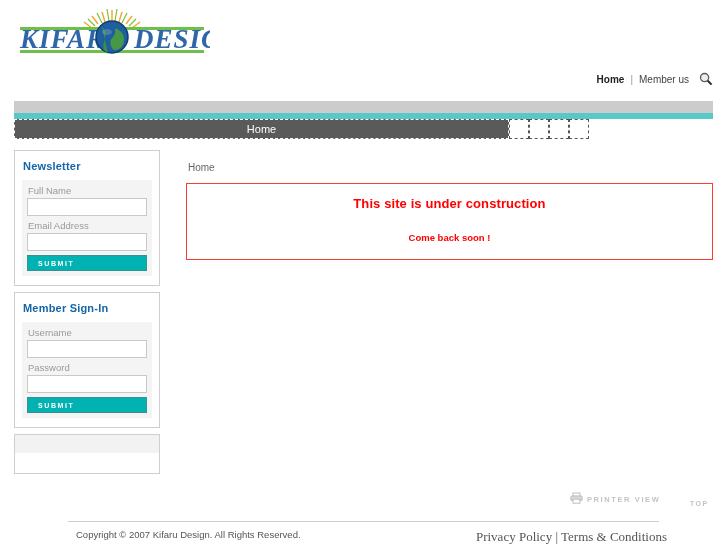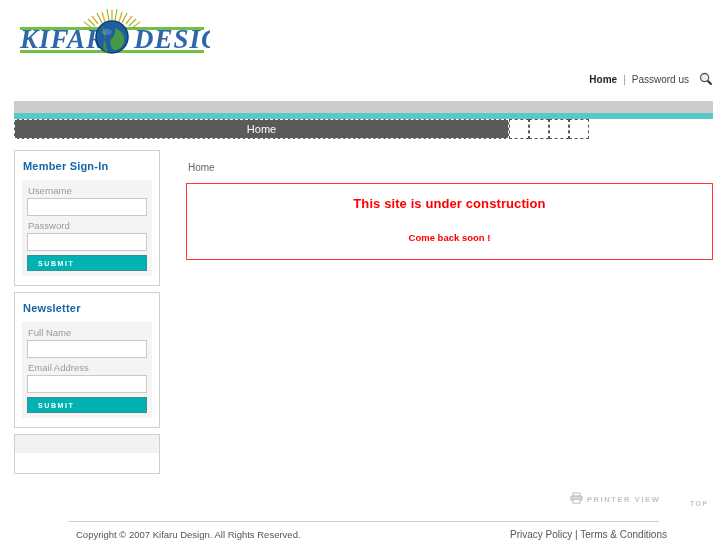--- a/index.html
+++ b/index.html
@@ -129,22 +129,23 @@
     position:absolute; left:68px; top:521px; width:591px; height:1px;
     background:#cfcfcf;
   }
   .footer {
     position:absolute; left:8px; top:529px; width:727px; height:16px;
   }
   .footer-left {
     position:absolute; left:68px; top:0; font-size:9.5px; color:#555;
   }
   .footer-right {
-    position:absolute; right:68px; top:0; font-size:10px; color:#555;
+    position:absolute; right:68px; top:0; font-size:13px; color:#555;
     white-space:nowrap;
+    font-family:Liberation Serif, serif;
   }
   .footer-right a { color:#555; text-decoration:none; }
 </style>
 </head>
 <body>
 
 <div id="page">
 
   <div class="logo-wrap">
     <svg class="logo-svg" width="196" height="56" viewBox="0 0 196 56">
@@ -177,60 +178,60 @@
       <circle cx="98" cy="33" r="16" fill="none" stroke="#0d3f72" stroke-width="1.5"></circle>
       <path d="M88 22 q6 8 2 16 q-3 7 4 12" fill="#3f8f3f" opacity="0.95"></path>
       <path d="M101 24 q8 3 9 10 q1 7 -5 11 q-6 3 -8 -3 q-2 -6 2 -9 q3 -3 2 -9z" fill="#4a9a45" opacity="0.95"></path>
       <ellipse cx="93" cy="28" rx="5" ry="3" fill="#ffffff" opacity="0.18"></ellipse>
     </svg>
   </div>
 
   <div class="topnav">
     <a class="bold" href="#">Home</a>
     <span class="sep">|</span>
-    <a href="#">Password us</a>
+    <a href="#">Member us</a>
     <span class="search-icon">
       <svg width="14" height="14" viewBox="0 0 14 14">
         <circle cx="5.6" cy="5.6" r="4.1" fill="#e9eef2" stroke="#5a5a5a" stroke-width="1.3"></circle>
         <line x1="8.7" y1="8.7" x2="12.6" y2="12.6" stroke="#2b2b2b" stroke-width="2"></line>
       </svg>
     </span>
   </div>
 
   <div class="gray-band"></div>
   <div class="teal-rule"></div>
 
   <div class="mainnav">
     <div class="nav-item wide">Home</div>
     <div class="nav-item blank"></div>
     <div class="nav-item blank"></div>
     <div class="nav-item blank"></div>
     <div class="nav-item blank"></div>
   </div>
 
   <div class="sidebar">
+
+    <div class="panel">
+      <div class="panel-title">Newsletter</div>
+      <div class="panel-inner">
+        <div class="field-label">Full Name</div>
+        <input class="field-input" type="text" value="" style="">
+        <div class="field-label">Email Address</div>
+        <input class="field-input" type="text" value="" style="">
+        <button class="submit-btn">SUBMIT</button>
+      </div>
+    </div>
 
     <div class="panel">
       <div class="panel-title">Member Sign-In</div>
       <div class="panel-inner">
         <div class="field-label">Username</div>
         <input class="field-input" type="text" value="" style="">
         <div class="field-label">Password</div>
         <input class="field-input" type="password" value="" style="">
-        <button class="submit-btn">SUBMIT</button>
-      </div>
-    </div>
-
-    <div class="panel">
-      <div class="panel-title">Newsletter</div>
-      <div class="panel-inner">
-        <div class="field-label">Full Name</div>
-        <input class="field-input" type="text" value="" style="">
-        <div class="field-label">Email Address</div>
-        <input class="field-input" type="text" value="" style="">
         <button class="submit-btn">SUBMIT</button>
       </div>
     </div>
 
     <div class="panel-empty">
       <div class="strip"></div>
     </div>
 
   </div>
 

